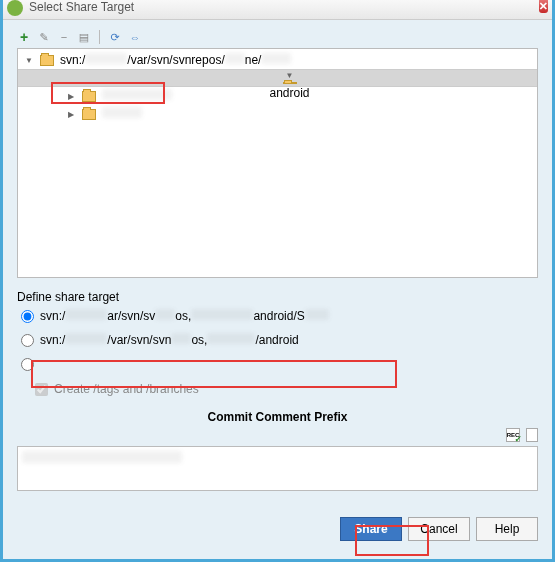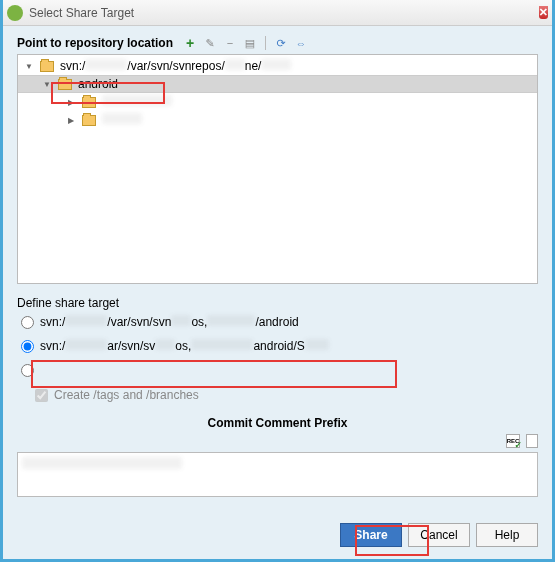--- a/index.html
+++ b/index.html
@@ -1,38 +1,38 @@
 <!DOCTYPE html>
 <html><head>
   <meta charset="utf-8">
   <style>
     * { box-sizing: border-box; margin: 0; padding: 0; font-family: "Segoe UI", Tahoma, sans-serif; font-size: 12px; }
     body { width: 555px; height: 562px; background: #e6f0f6; border: 3px solid #4aa8d8; border-top: none; position: relative; }
     
-    .titlebar { height: 26px; background: linear-gradient(#f8f8f8, #e8e8e8); border-bottom: 1px solid #ccc; display: flex; align-items: center; padding: 0 4px; }
+    .titlebar { height: 20px; background: linear-gradient(#f8f8f8, #e8e8e8); border-bottom: 1px solid #ccc; display: flex; align-items: flex-start; padding: 0 4px; }
     .titlebar .app-icon { width: 16px; height: 16px; border-radius: 50%; background: #7cb342; margin-right: 6px; }
     .titlebar .title { flex: 1; color: #555; }
     .title-close { background: linear-gradient(#e57373,#c62828); border-color: #a33; color: #fff; display:flex; align-items:center; justify-content:center; font-size:11px; font-weight:bold; border-radius: 0 0 3px 3px;}
     
     .content { padding: 10px 14px; height: calc(100% - 28px); display: flex; flex-direction: column; }
     
     .section-header { display: flex; align-items: center; gap: 6px; margin-bottom: 4px; }
     .section-header .sh-title { font-weight: bold; margin-right: 4px; }
     .mini-icon { width: 14px; height: 14px; display:inline-flex; align-items:center; justify-content:center; font-size:11px; }
     .plus { color: #2e8b2e; font-weight: bold; font-size:14px; }
     .pencil { color:#888; }
     .minus { color:#888; }
     .copy { color:#888; }
     .refresh { color:#3b78c4; }
     .collapse { color:#3b78c4; }
     .divider { width:1px; height:14px; background:#bbb; margin:0 2px; }
     
     .tree-box { background:#fff; border:1px solid #bbb; height: 230px; overflow:hidden; padding: 2px 0; }
     .tree-row { display:flex; align-items:center; height:18px; padding-left: 6px; gap:2px; }
-    .tree-row.selected { background:#d6d6d6; border-top:1px solid #ccc; border-bottom:1px solid #ccc;}
+    .tree-row.selected { background:#d6d6d6; border-top:1px solid #ccc; border-bottom:1px solid #ccc;flex-direction:column;}
     .arrow { width:10px; display:inline-block; color:#666; font-size:9px; text-align:center;}
     .arrow.down::before { content:"▼"; font-size:8px;}
     .arrow.right::before { content:"▶"; font-size:8px;}
     .folder { width:14px; height:11px; background:#f7c765; border:1px solid #c69a2d; margin:0 4px; display:inline-block; position:relative;}
     .folder::before{content:"";position:absolute;left:0;top:-3px;width:6px;height:2px;background:#f7c765;border:1px solid #c69a2d;border-bottom:none;}
     .blur { filter: blur(2px); opacity:0.7; display:inline-block; background:rgba(120,120,120,0.15); border-radius:2px;}
     .indent1 { padding-left: 24px; }
     .indent2 { padding-left: 48px; }
     .hl-red { position:absolute; border:2px solid #e53935; pointer-events:none; }
     .hl-red.r1 { left:48px; top:82px; width:114px; height:22px; }
@@ -62,21 +62,20 @@
 
 <div class="titlebar">
   <span class="app-icon"></span>
   <span class="title">Select Share Target</span>
   <span class="title-close">✕</span>
 </div>
 
 <div class="content">
 
   <div class="section-header">
-    <span class="sh-title">Point to repository location</span>
     <span class="mini-icon plus">+</span>
     <span class="mini-icon pencil">✎</span>
     <span class="mini-icon minus">−</span>
     <span class="mini-icon copy">▤</span>
     <span class="divider"></span>
     <span class="mini-icon refresh">⟳</span>
     <span class="mini-icon collapse">⇔</span>
   </div>
 
   <div class="tree-box">
@@ -102,30 +101,30 @@
       <span class="folder"></span>
       <span><span class="blur" style="width:40px;height:11px;"></span></span>
     </div>
   </div>
 
   <div class="hl-red r1"></div>
 
   <div class="define-title">Define share target</div>
 
   <div class="radio-row">
-    <input type="radio" name="target" style="">
+    <input type="radio" name="target" checked="" style="">
     <span>
-      <span>svn:/</span><span class="blur" style="width:42px;height:11px;"></span><span>/var/svn/svn</span><span class="blur" style="width:20px;height:11px;"></span><span>os,</span><span class="blur" style="width:48px;height:11px;"></span><span>/android</span>
+      <span>svn:/</span><span class="blur" style="width:42px;height:11px;"></span><span>ar/svn/sv</span><span class="blur" style="width:20px;height:11px;"></span><span>os,</span><span class="blur" style="width:62px;height:11px;"></span><span>android/S</span><span class="blur" style="width:24px;height:11px;"></span>
     </span>
   </div>
 
   <div class="radio-row">
-    <input type="radio" name="target" checked="" style="">
+    <input type="radio" name="target" style="">
     <span>
-      <span>svn:/</span><span class="blur" style="width:42px;height:11px;"></span><span>ar/svn/sv</span><span class="blur" style="width:20px;height:11px;"></span><span>os,</span><span class="blur" style="width:62px;height:11px;"></span><span>android/S</span><span class="blur" style="width:24px;height:11px;"></span>
+      <span>svn:/</span><span class="blur" style="width:42px;height:11px;"></span><span>/var/svn/svn</span><span class="blur" style="width:20px;height:11px;"></span><span>os,</span><span class="blur" style="width:48px;height:11px;"></span><span>/android</span>
     </span>
   </div>
 
   <div class="hl-red r2"></div>
 
   <div class="radio-row">
     <input type="radio" name="target" style="">
   </div>
 
   <div class="checkbox-row">

